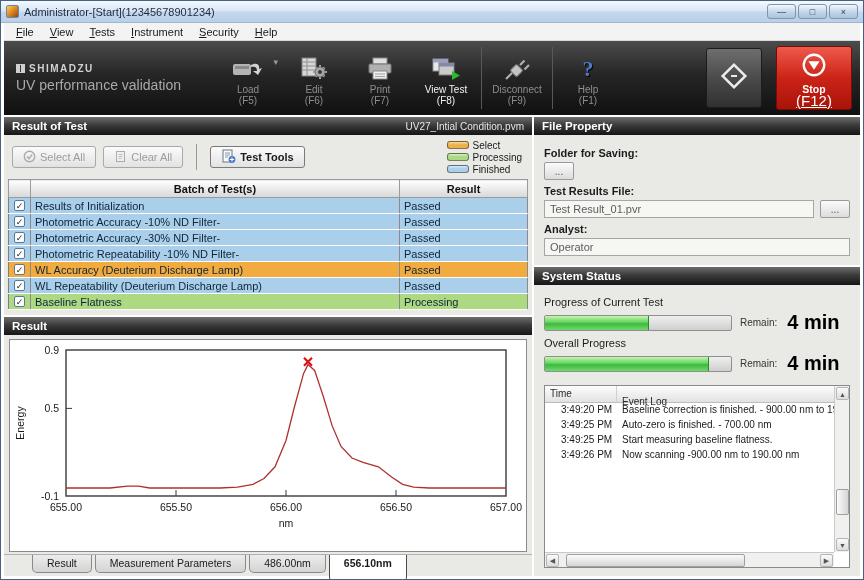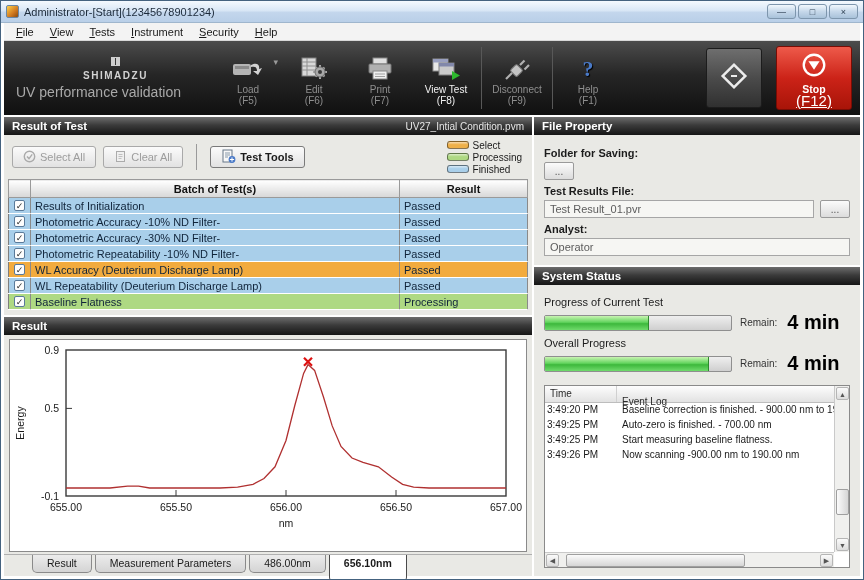--- a/index.html
+++ b/index.html
@@ -23,21 +23,21 @@
     font-size:9px;line-height:12px;text-align:center;color:#2c3e50;cursor:default;padding:0;}
   
   .menubar{height:18px;margin:0 3px;background:#f3f3f3;display:flex;align-items:center;
     padding-left:4px;border-bottom:1px solid #d8d8d8;flex:0 0 auto;}
   .menu-item{font-size:11px;color:#1a1a1a;padding:1px 8px;}
   
   .toolbar{height:74px;margin:0 3px;flex:0 0 auto;display:flex;align-items:center;
     background:linear-gradient(180deg,#4c4c4c 0%,#262626 45%,#101010 100%);
     padding:0 6px;position:relative;}
   .brand{width:205px;padding-left:6px;}
-  .brand-logo{font-size:10px;font-weight:bold;letter-spacing:1.5px;color:#d2d2d2;display:flex;align-items:center;gap:4px;flex-direction:column;}
+  .brand-logo{font-size:10px;font-weight:bold;letter-spacing:1.5px;color:#d2d2d2;display:flex;align-items:center;gap:4px;}
   .brand-mark{display:inline-block;width:9px;height:9px;border:1px solid #cfcfcf;
     background:linear-gradient(90deg,#cfcfcf 45%,#3a3a3a 45%,#3a3a3a 55%,#cfcfcf 55%);}
   .brand-sub{font-size:14px;color:#a9a9a9;margin-top:3px;}
   .tool-buttons{display:flex;align-items:stretch;height:100%;}
   .tool-btn{width:66px;display:flex;flex-direction:column;align-items:center;justify-content:center;
     color:#8f8f8f;font-size:10px;cursor:default;position:relative;padding-top:3px;}
   .tool-btn .tool-icon{height:28px;display:flex;align-items:flex-end;justify-content:center;}
   .tool-btn .tool-label{margin-top:2px;line-height:11px;}
   .tool-btn .tool-key{line-height:11px;}
   .tool-btn.active{color:#f2f2f2;}
@@ -116,21 +116,21 @@
   .remain-label{font-size:10px;color:#333;}
   .remain-value{font-size:20px;font-weight:bold;color:#000;margin-left:2px;white-space:nowrap;}
   
   .log-box{flex:1;margin-top:10px;border:1px solid #8a8a8a;background:#ffffff;position:relative;min-height:0;overflow:hidden;}
   .log-inner{position:absolute;left:0;top:0;right:15px;bottom:15px;overflow:hidden;}
   .log-hdr{display:flex;height:17px;background:linear-gradient(180deg,#fdfdfd,#e2e2e2);
     border-bottom:1px solid #bdbdbd;font-size:10px;color:#2a2a2a;}
   .log-hdr .c-time{width:72px;padding:2px 5px;border-right:1px solid #d0d0d0;}
   .log-hdr .c-event{flex:1;padding:10px 5px;}
   .log-row{display:flex;height:15px;font-size:10px;color:#1a1a1a;}
-  .log-row .c-time{width:72px;padding:1px 2px;white-space:nowrap;}
+  .log-row .c-time{width:72px;padding:1px 16px;white-space:nowrap;}
   .log-row .c-event{flex:1;padding:1px 5px;white-space:nowrap;overflow:hidden;}
   .vscroll{position:absolute;top:0;right:0;bottom:15px;width:15px;background:#f0f0ee;border-left:1px solid #c9c9c9;}
   .hscroll{position:absolute;left:0;right:15px;bottom:0;height:15px;background:#f0f0ee;border-top:1px solid #c9c9c9;display:flex;align-items:center;}
   .scr-arrow{font-size:7px;color:#555;text-align:center;background:linear-gradient(180deg,#fbfbfb,#dcdcdc);
     border:1px solid #b5b5b5;border-radius:2px;}
   .vscroll .scr-arrow{width:13px;height:13px;line-height:13px;margin:1px;}
   .vscroll .v-thumb{position:absolute;left:1px;width:13px;height:26px;top:62%;
     background:linear-gradient(90deg,#fbfbfb,#d6d6d6);border:1px solid #9f9f9f;border-radius:2px;}
   .hscroll .scr-arrow{width:13px;height:13px;line-height:12px;flex:0 0 auto;margin:0 1px;}
   .hscroll .h-thumb{height:13px;flex:0 0 auto;width:62%;margin-left:2%;

